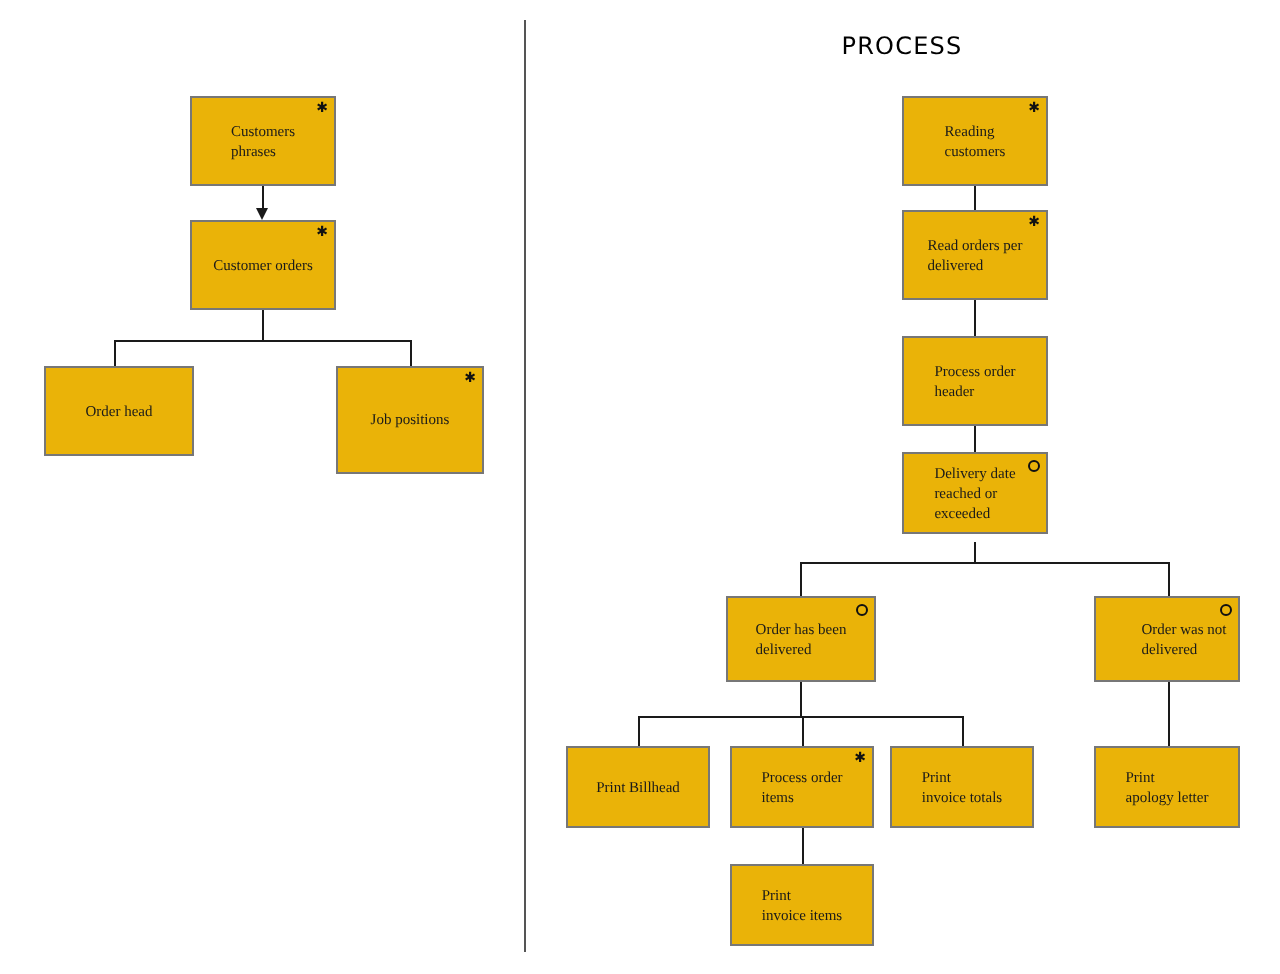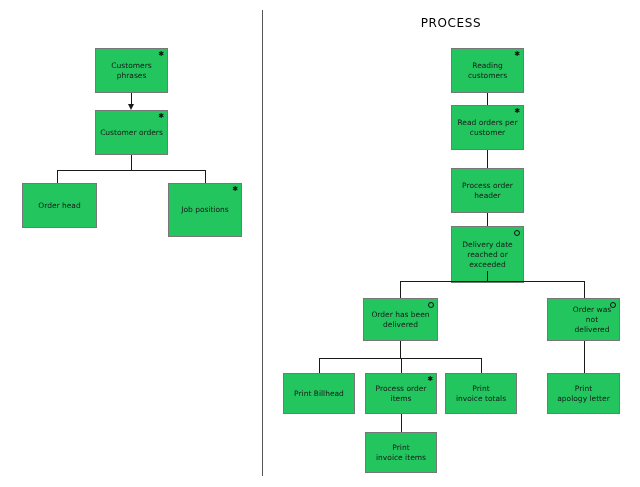--- a/index.html
+++ b/index.html
@@ -36,29 +36,30 @@
     top: 10px;
     width: 1px;
     height: 466px;
     background: #555555;
   }
 
   .node {
     position: absolute;
     box-sizing: border-box;
     border: 1px solid #777777;
-    background: #22c55e;
+    background: #eab308;
     display: flex;
     align-items: center;
     justify-content: center;
-    text-align: center;
+    text-align: left;
     font-size: 7.5px;
     line-height: 10px;
     color: #1a1a1a;
     padding: 2px 3px;
+    font-family: Liberation Serif, serif;
   }
   .node .label {
     display: block;
     white-space: pre-line;
   }
   .marker {
     position: absolute;
     top: 1px;
     right: 3px;
     font-size: 8px;
@@ -119,28 +120,28 @@
         <span class="label">Job positions</span>
         <span class="marker star"></span>
       </div>
       <div class="node" style="left: 451px; top: 48px; width: 73px; height: 45px;">
         <span class="label">Reading
 customers</span>
         <span class="marker star"></span>
       </div>
       <div class="node" style="left: 451px; top: 105px; width: 73px; height: 45px;">
         <span class="label">Read orders per
-customer</span>
+delivered</span>
         <span class="marker star"></span>
       </div>
       <div class="node" style="left: 451px; top: 168px; width: 73px; height: 45px;">
         <span class="label">Process order
 header</span>
       </div>
-      <div class="node" style="left: 451px; top: 226px; width: 73px; height: 57px;">
+      <div class="node" style="left: 451px; top: 226px; width: 73px; height: 41px;">
         <span class="label">Delivery date
 reached or
 exceeded</span>
         <span class="marker circle"></span>
       </div>
       <div class="node" style="left: 363px; top: 298px; width: 75px; height: 43px;">
         <span class="label">Order has been
 delivered</span>
         <span class="marker circle"></span>
       </div>

